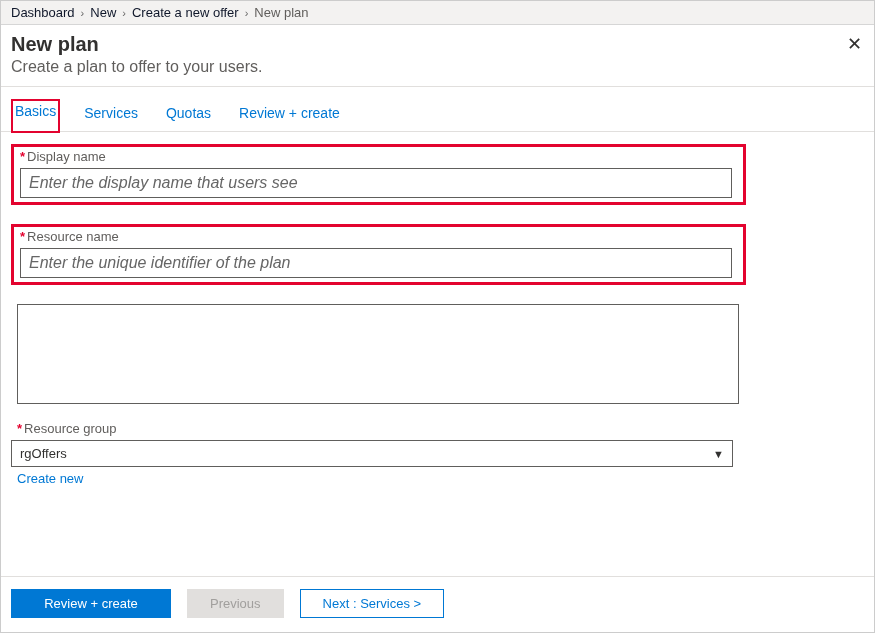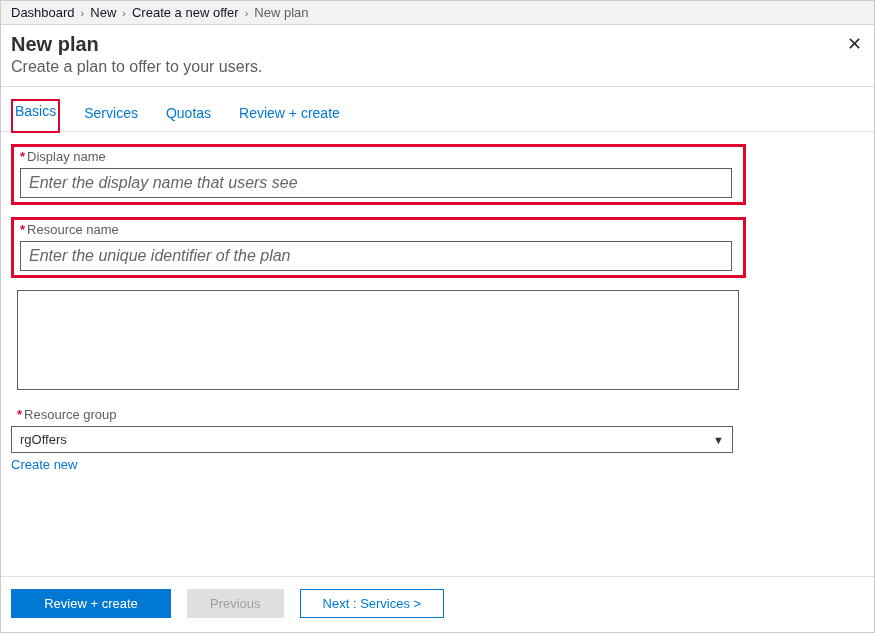--- a/index.html
+++ b/index.html
@@ -69,21 +69,21 @@
   }
   .req { color: #e3032f; margin-right: 2px; font-weight:600; }
   .input-wrap {
     border: 1px solid #605e5c;
     width: 722px;
   }
   .highlight-group {
     border: 3px solid #e3032f;
     padding: 0 6px 4px 0;
     width: 735px;
-    margin-bottom: 12px;
+    margin-bottom: 19px;
   }
   .highlight-group .label { margin-left: 6px; padding-top: 2px; }
   .highlight-group .input-wrap { margin-left: 6px; width: 712px; }
   input[type=text] {
     width: 100%;
     border: none;
     padding: 5px 8px;
     font-size: 16px;
     font-style: italic;
     color: #555;
@@ -113,21 +113,21 @@
     background: #fff;
   }
   .chevron {
     font-size: 11px;
     color: #323130;
   }
   .link {
     color: #0078d4;
     font-size: 13px;
     cursor: pointer;
-    margin-left: 0;
+    margin-left: 6px;
     display: inline-block;
     margin-top: 4px;
   }
   .footer {
     position: absolute;
     bottom: 0; left: 0; right: 0;
     border-top: 1px solid #e1dfdd;
     padding: 12px 10px;
     display: flex;
     gap: 16px;

